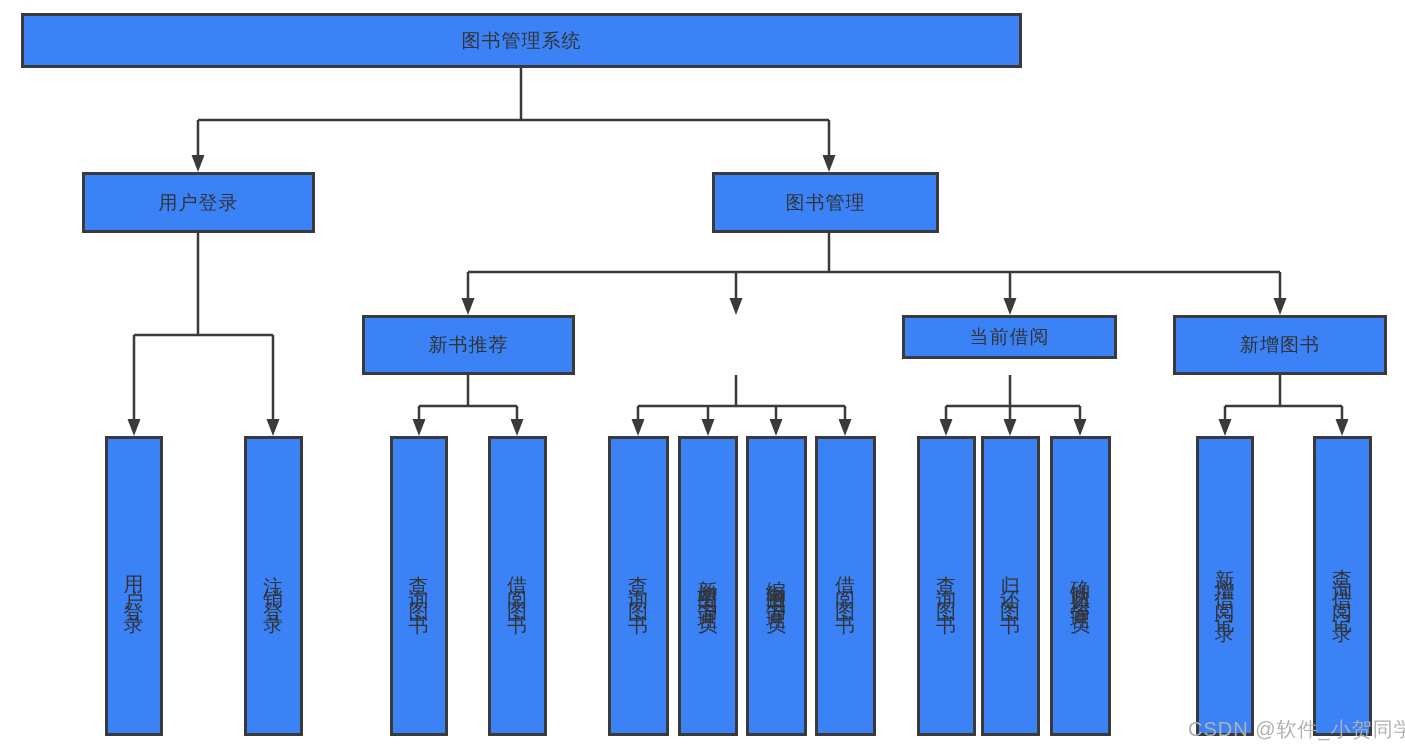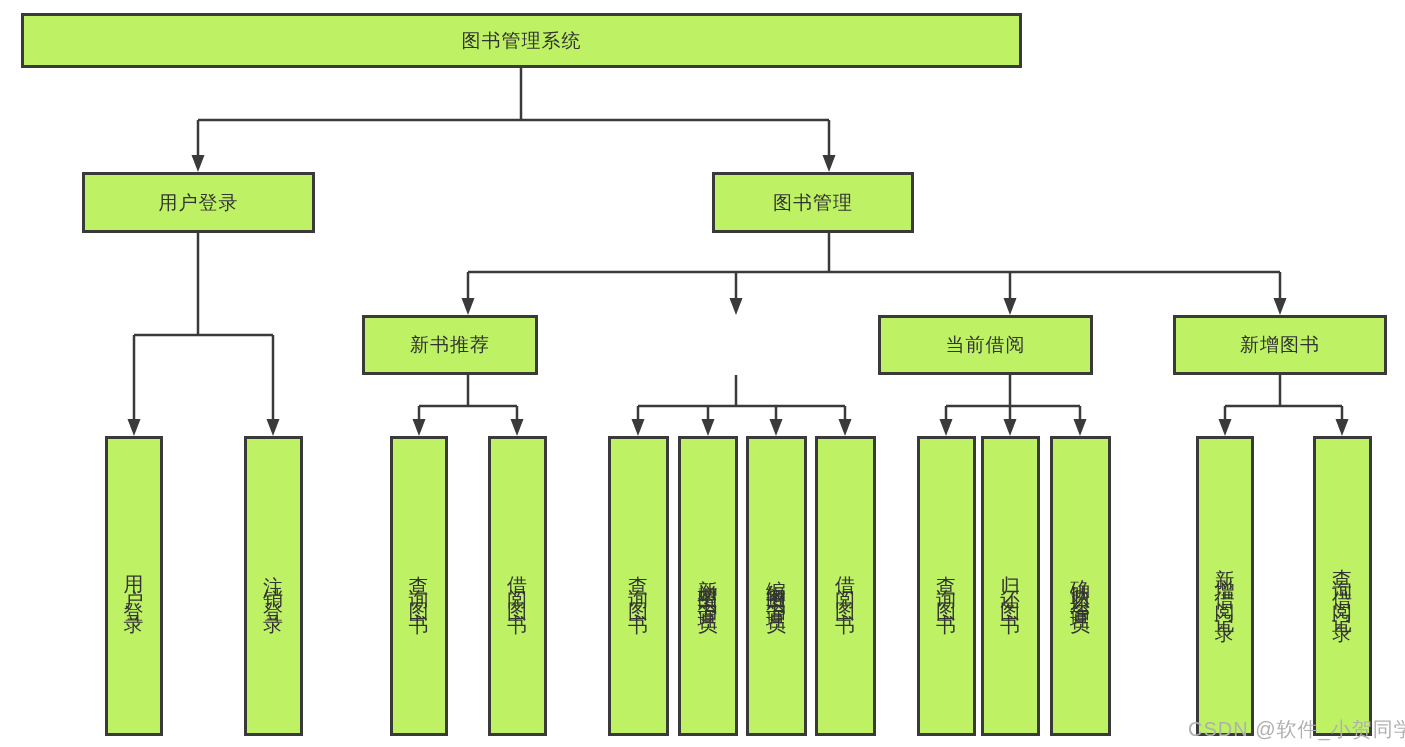--- a/index.html
+++ b/index.html
@@ -7,21 +7,21 @@
     position:relative;
     width:1405px;height:747px;
     background:#fff;
     font-family:"Liberation Sans","DejaVu Sans",sans-serif;
     overflow:hidden;
   }
   .connectors{position:absolute;left:0;top:0;width:1405px;height:747px;}
   .node{
     position:absolute;
     border:3px solid #3a3a3a;
-    background:#bef264;
+    background:#3b82f6;
     display:flex;align-items:center;justify-content:center;
     color:#333;
     box-sizing:border-box;
   }
   .node span{display:block;}
   .h-node{font-size:19px;letter-spacing:1px;}
   .leaf span{
     writing-mode:vertical-rl;
     font-size:20px;
     letter-spacing:13px;
@@ -98,28 +98,28 @@
       <polygon points="1335.5,419 1348.5,419 1342,436" fill="#3a3a3a"></polygon>
     </svg>
 
   <div class="node h-node" style="left:21px;top:13px;width:1001px;height:55px">
     <span>图书管理系统</span>
   </div>
 
   <div class="node h-node" style="left:82px;top:172px;width:233px;height:61px">
     <span>用户登录</span>
   </div>
-  <div class="node h-node" style="left:712px;top:172px;width:202px;height:61px">
+  <div class="node h-node" style="left:712px;top:172px;width:227px;height:61px">
     <span>图书管理</span>
   </div>
 
-  <div class="node h-node" style="left:362px;top:315px;width:176px;height:60px">
+  <div class="node h-node" style="left:362px;top:315px;width:213px;height:60px">
     <span>新书推荐</span>
   </div>
-  <div class="node h-node" style="left:878px;top:315px;width:215px;height:60px">
+  <div class="node h-node" style="left:902px;top:315px;width:215px;height:44px">
     <span>当前借阅</span>
   </div>
   <div class="node h-node" style="left:1173px;top:315px;width:214px;height:60px">
     <span>新增图书</span>
   </div>
 
   <div class="node leaf" style="left:105px;top:436px;width:58px;height:300px">
     <span>用户登录</span>
   </div>
   <div class="node leaf" style="left:244px;top:436px;width:59px;height:300px">

